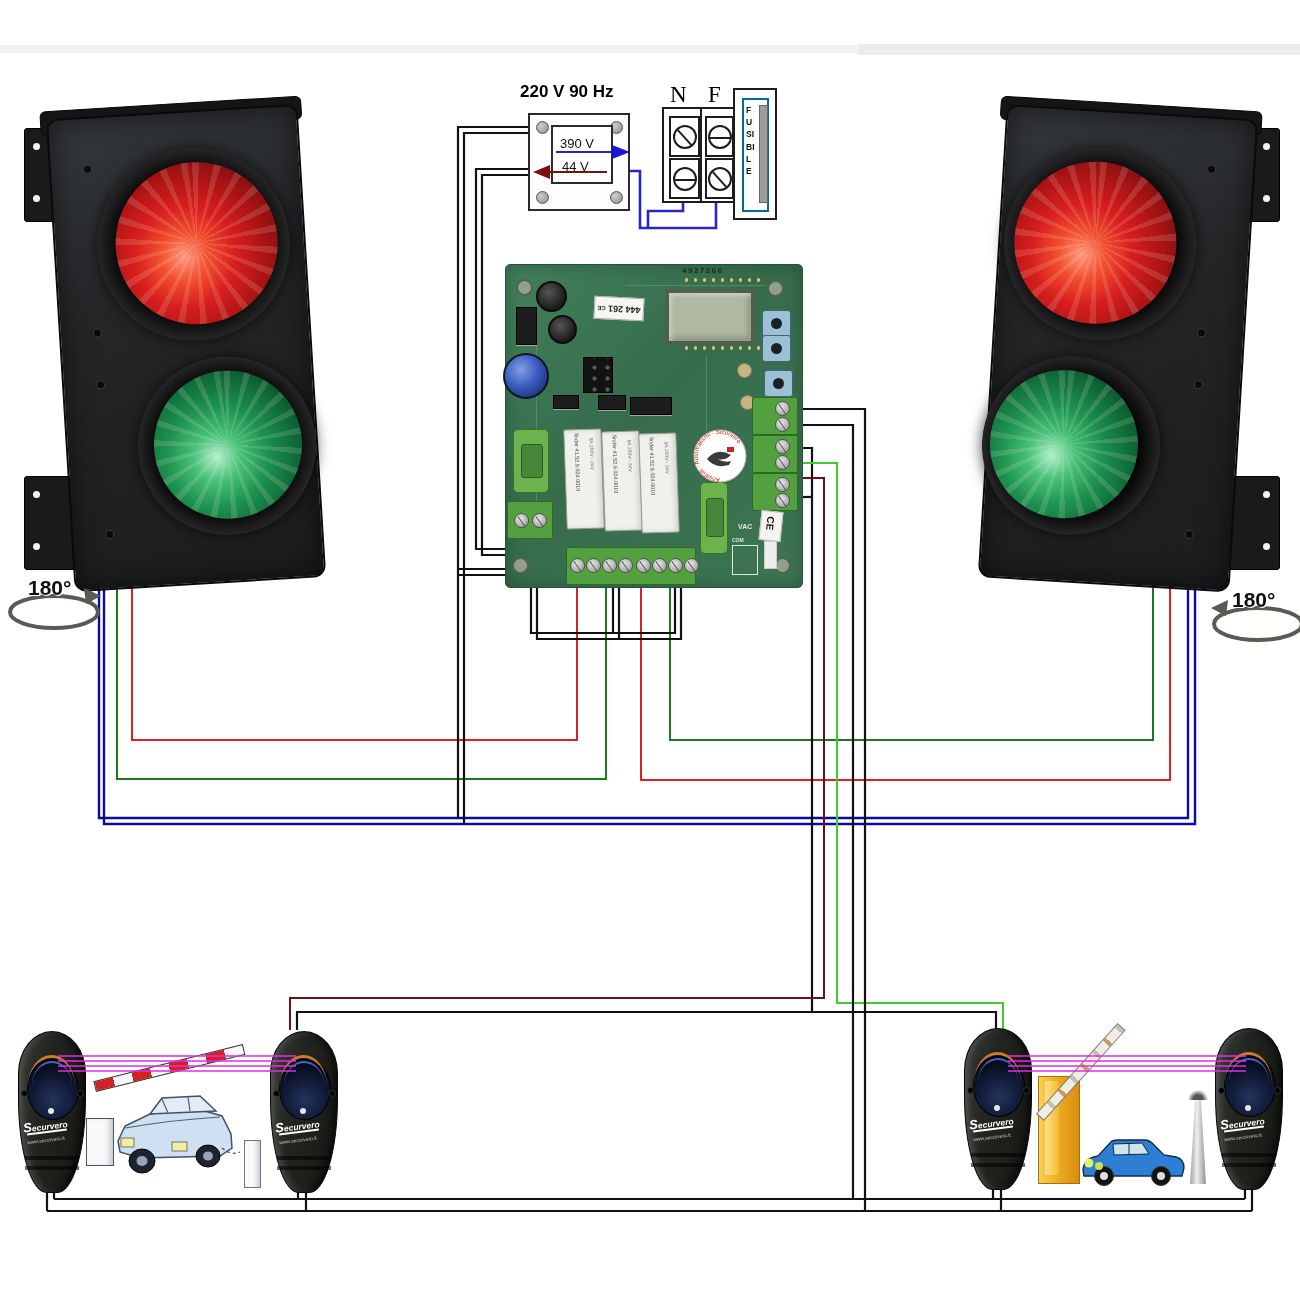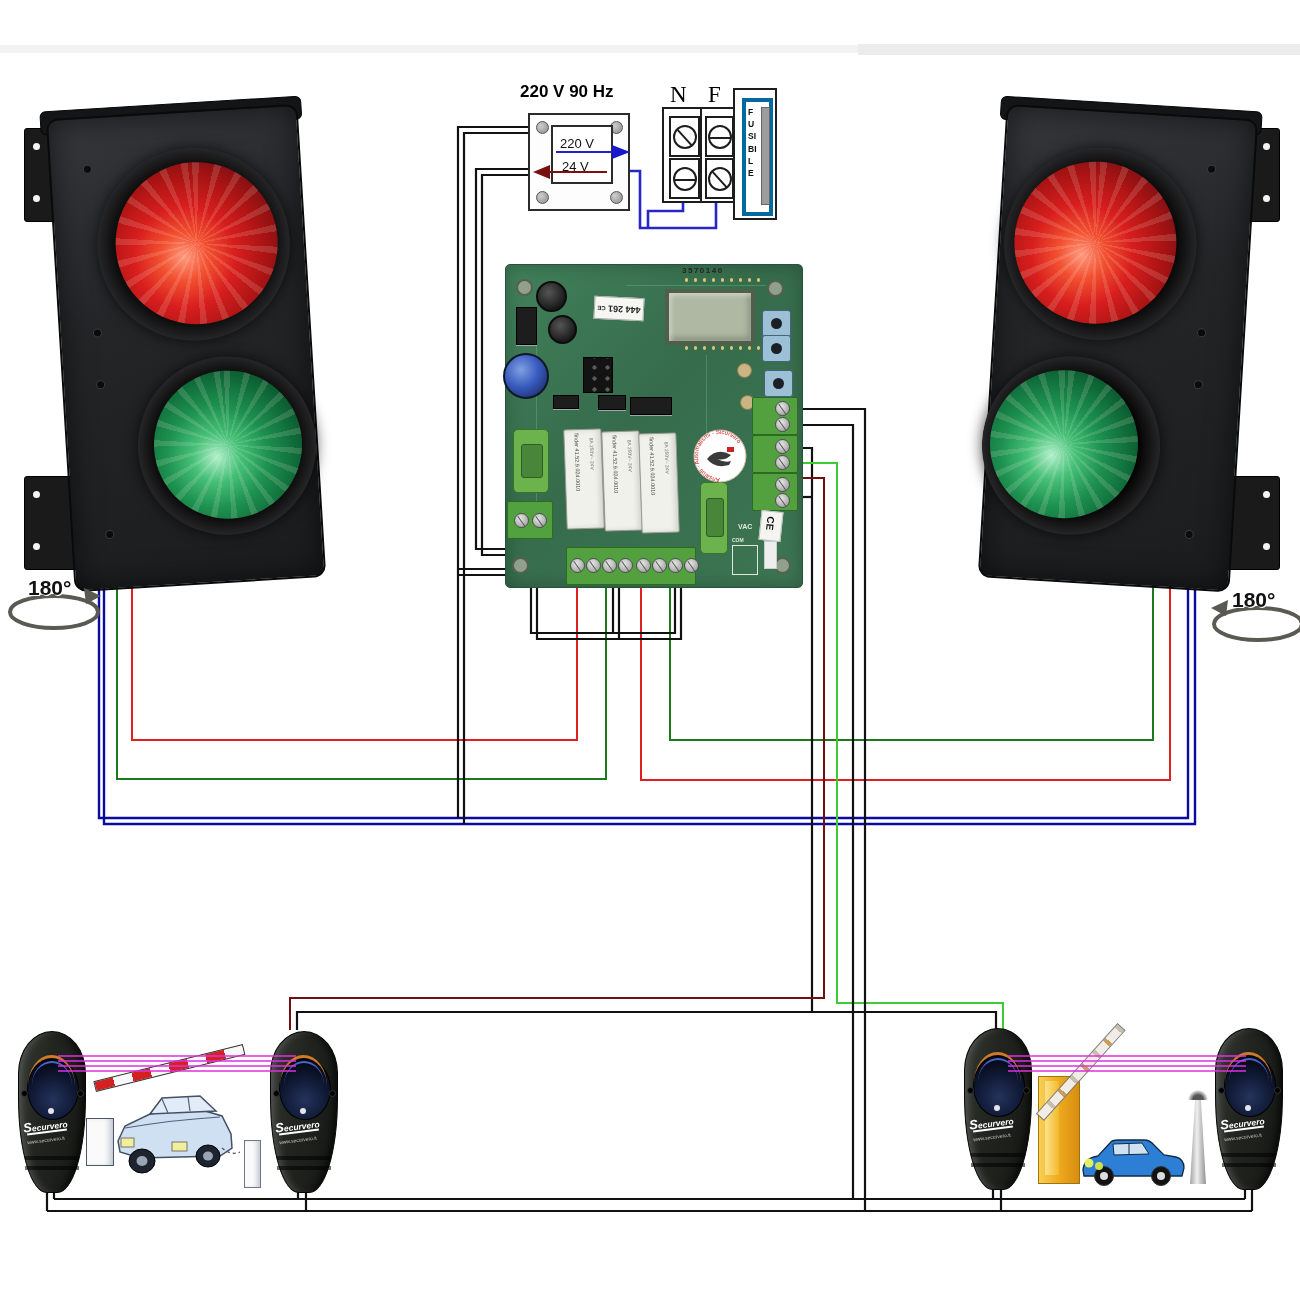--- a/index.html
+++ b/index.html
@@ -15,21 +15,21 @@
   .tr-screw{width:11px;height:11px;border-radius:50%;background:radial-gradient(circle at 35% 35%,#cfcfcf,#8a8a8a);border:1px solid #555;}
   .tr-inner{left:21px;top:10px;width:58px;height:55px;background:#fff;border:2px solid #2b2b2b;}
   .tr-txt{font-size:13px;color:#111;}
   .nf-label{font-size:23px;font-family:"Liberation Serif",serif;color:#000;}
   .nf-block{background:#fff;border:2px solid #1d1d1d;}
   .nf-cell{background:#fff;border:2px solid #1d1d1d;position:absolute;}
   .screw{position:absolute;width:20px;height:20px;border:2px solid #1d1d1d;border-radius:50%;background:#fff;}
   .screw i{position:absolute;left:-1px;right:-1px;top:50%;border-top:2px solid #1d1d1d;display:block;}
   .screw.diag i{transform:rotate(48deg);}
   .fuse-outer{left:733px;top:88px;width:40px;height:128px;background:#fff;border:2px solid #1d1d1d;}
-  .fuse-inner{left:7px;top:8px;width:23px;height:110px;border:4px solid #0369a1;}
+  .fuse-inner{left:7px;top:8px;width:23px;height:110px;border:2px solid #0369a1;}
   .fuse-bar{left:15px;top:5px;width:7px;height:96px;background:#9d9d9d;border:1px solid #666;}
   .fuse-text{left:2px;top:4px;width:10px;font-size:8.5px;line-height:12.2px;color:#111;word-break:break-all;font-weight:bold;}
   
   .pcb{left:505px;top:264px;width:296px;height:322px;border-radius:5px;border:1px solid #27523b;
        background:linear-gradient(135deg,#41805a 0%,#366c4c 45%,#3d7653 100%);
        box-shadow:inset 0 0 18px rgba(0,0,0,.25);}
   .hole{position:absolute;width:13px;height:13px;border-radius:50%;background:#90a08c;border:2px solid #55614f;}
   .lcd{position:absolute;left:159px;top:24px;width:82px;height:48px;background:#aeb8a2;border:4px solid #515e49;border-radius:2px;
        box-shadow:inset 2px 2px 5px rgba(255,255,255,.5), inset -2px -3px 6px rgba(0,0,0,.25);}
   .pinrow{position:absolute;height:6px;background-image:radial-gradient(circle,#d8c070 1.6px,transparent 2px);background-size:9px 6px;}
@@ -173,22 +173,22 @@
     <polyline points="1252,1185 1252,1211" fill="none" stroke="#111" stroke-width="2.2"></polyline>
   </svg>
 
   <div class="abs supply-label">220 V 90 Hz</div>
   <div class="abs transformer" style="z-index:2">
     <div class="abs tr-screw" style="left:6px;top:6px"></div>
     <div class="abs tr-screw" style="left:80px;top:6px"></div>
     <div class="abs tr-screw" style="left:6px;top:76px"></div>
     <div class="abs tr-screw" style="left:80px;top:76px"></div>
     <div class="abs tr-inner">
-      <div class="abs tr-txt" style="left:7px;top:9px">220 V</div>
-      <div class="abs tr-txt" style="left:9px;top:32px">24 V</div>
+      <div class="abs tr-txt" style="left:7px;top:9px">390 V</div>
+      <div class="abs tr-txt" style="left:9px;top:32px">44 V</div>
     </div>
   </div>
 
   <div class="abs nf-label" style="left:670px;top:82px;z-index:2">N</div>
   <div class="abs nf-label" style="left:708px;top:82px;z-index:2">F</div>
   <div class="abs nf-block" style="left:662px;top:107px;width:38px;height:92px;z-index:2">
     <div class="nf-cell" style="left:5px;top:7px;width:27px;height:37px">
         <div class="screw diag" style="left:2px;top:7px">
           <i></i>
         </div>
@@ -219,21 +219,21 @@
   </div>
 
   <div class="abs pcb" style="z-index:2">
     <div class="trace" style="left:30px;top:60px;width:1px;height:200px"></div>
     <div class="trace" style="left:120px;top:20px;width:140px;height:1px"></div>
     <div class="trace" style="left:200px;top:90px;width:1px;height:120px"></div>
     <div class="hole" style="left:10px;top:14px"></div>
     <div class="hole" style="left:261px;top:15px"></div>
     <div class="hole" style="left:6px;top:292px"></div>
     <div class="hole" style="left:268px;top:292px"></div>
-    <div class="digits">3570140</div>
+    <div class="digits">4927260</div>
     <div class="pinrow" style="left:176px;top:12px;width:78px"></div>
     <div class="lcd"></div>
     <div class="pinrow" style="left:176px;top:80px;width:78px"></div>
     <div class="sticker444"><span>444 261</span> <b>CE</b></div>
     <div class="blkcap" style="left:30px;top:16px;width:27px;height:27px"></div>
     <div class="blkcap" style="left:42px;top:50px;width:25px;height:25px"></div>
     <div class="ic" style="left:10px;top:42px;width:19px;height:36px"></div>
     <div class="bluecap"></div>
     <div class="ic" style="left:47px;top:130px;width:24px;height:12px"></div>
     <div class="header8"></div>

